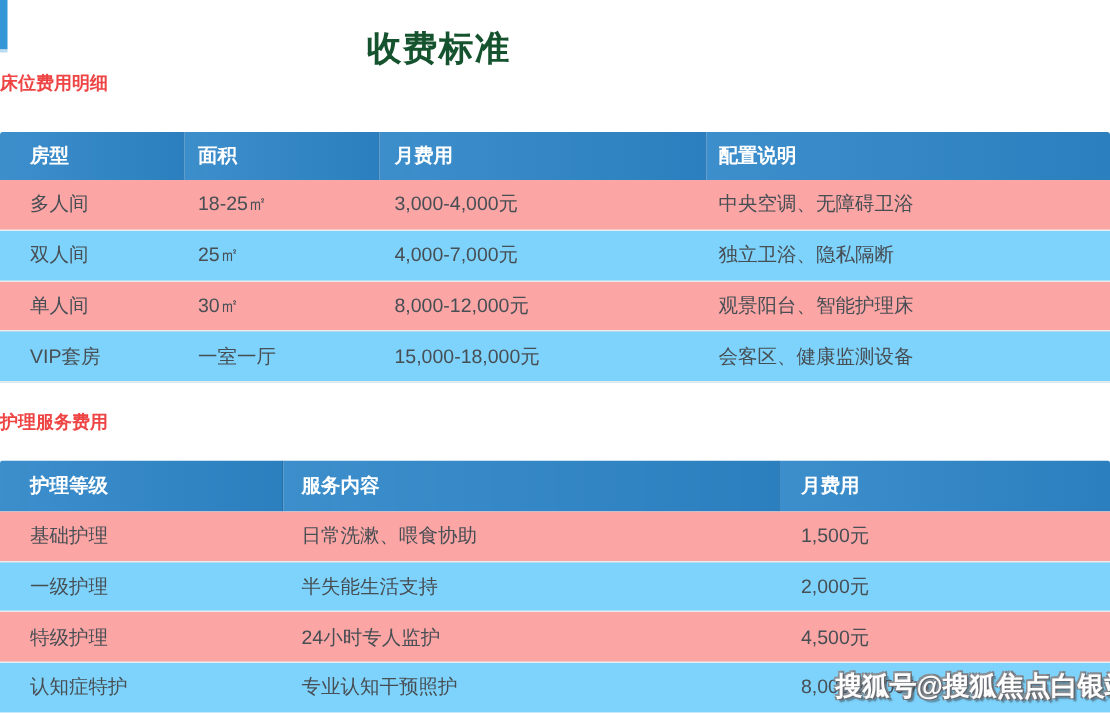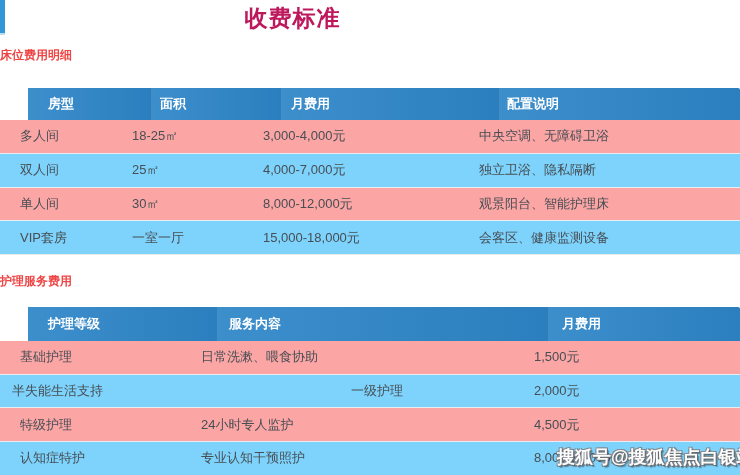--- a/index.html
+++ b/index.html
@@ -14,40 +14,40 @@
   .accent-bar {
     position: absolute; left: 0; top: 0;
     width: 5px; height: 33px; background: #3296d7;
   }
   .accent-bar::after {
     content: ""; position: absolute; left: 0; top: 33px;
     width: 5px; height: 2px; background: #bcdcf2;
   }
 
   .page-title {
-    position: absolute; top: 3px; left: 0; width: 585px;
+    position: absolute; top: 17px; left: 0; width: 585px;
     text-align: center;
-    font-size: 23px; font-weight: bold; color: #be185d;
+    font-size: 23px; font-weight: bold; color: #14532d;
     letter-spacing: 1px;
   }
 
   .sec-heading {
     position: absolute; left: 0;
     font-size: 12px; font-weight: bold; color: #ef4444;
   }
   .sec-heading.s1 { top: 47px; }
   .sec-heading.s2 { top: 273px; text-align: right; }
 
   .table { position: absolute; left: 0; width: 740px; }
   .table.t1 { top: 88px; }
   .table.t2 { top: 307px; }
 
   .tr, .thead { display: flex; width: 740px; }
 
-  .thead { height: 32px; border-radius: 2px 2px 0 0; overflow: hidden; padding-left: 28px; }
+  .thead { height: 32px; border-radius: 2px 2px 0 0; overflow: hidden; }
   .t2 .thead { height: 34px; }
   .th {
     background: #2e86c8;
     background-image: linear-gradient(to right, rgba(255,255,255,0.07), rgba(0,0,0,0.05));
     color: #ffffff; font-size: 13px; font-weight: bold;
     display: flex; align-items: center;
     border-right: 1px solid rgba(20,80,130,0.28);
   }
   .th:last-child { border-right: none; }
 
@@ -138,22 +138,22 @@
       <div class="th c1">护理等级</div>
       <div class="th c2">服务内容</div>
       <div class="th c3">月费用</div>
     </div>
     <div class="tr odd">
       <div class="td c1">基础护理</div>
       <div class="td c2">日常洗漱、喂食协助</div>
       <div class="td c3">1,500元</div>
     </div>
     <div class="tr even">
+      <div class="td c1">一级护理</div>
       <div class="td c2">半失能生活支持</div>
-      <div class="td c1">一级护理</div>
       <div class="td c3">2,000元</div>
     </div>
     <div class="tr odd">
       <div class="td c1">特级护理</div>
       <div class="td c2">24小时专人监护</div>
       <div class="td c3">4,500元</div>
     </div>
     <div class="tr even">
       <div class="td c1">认知症特护</div>
       <div class="td c2">专业认知干预照护</div>

